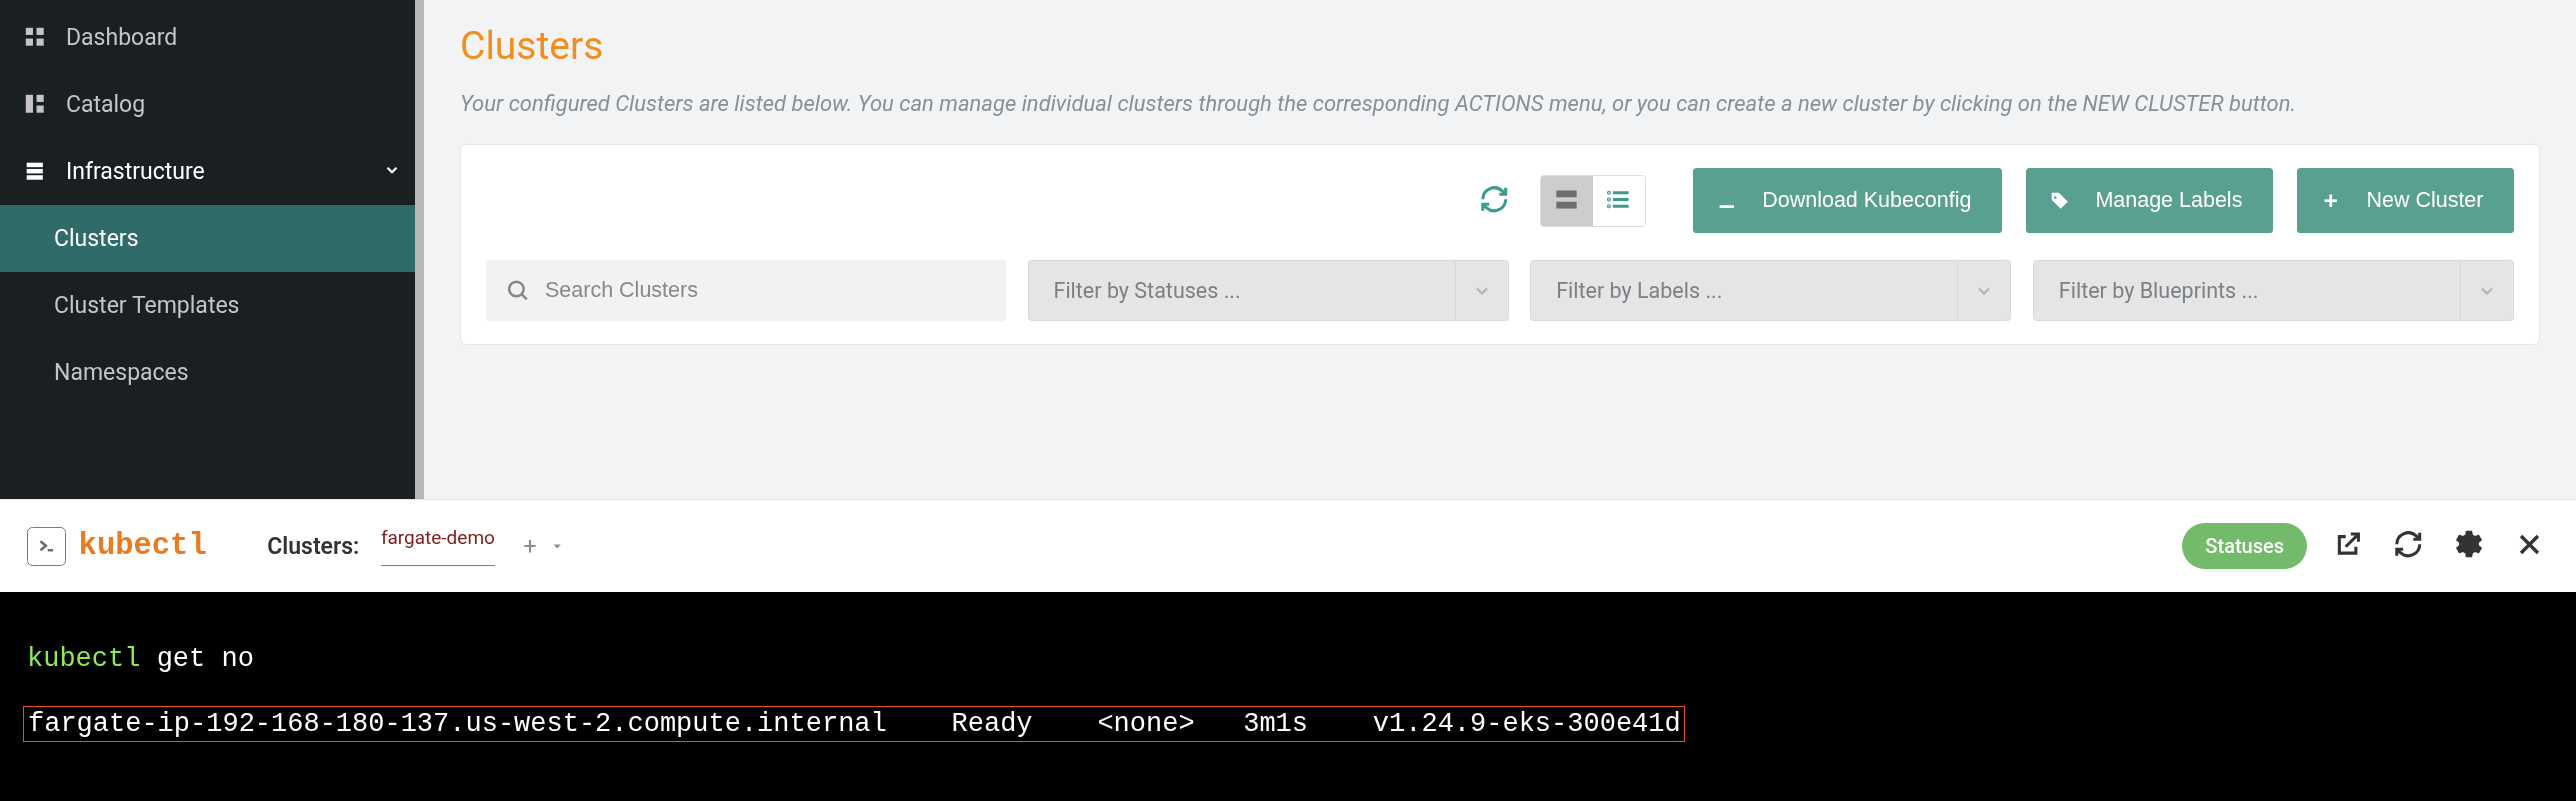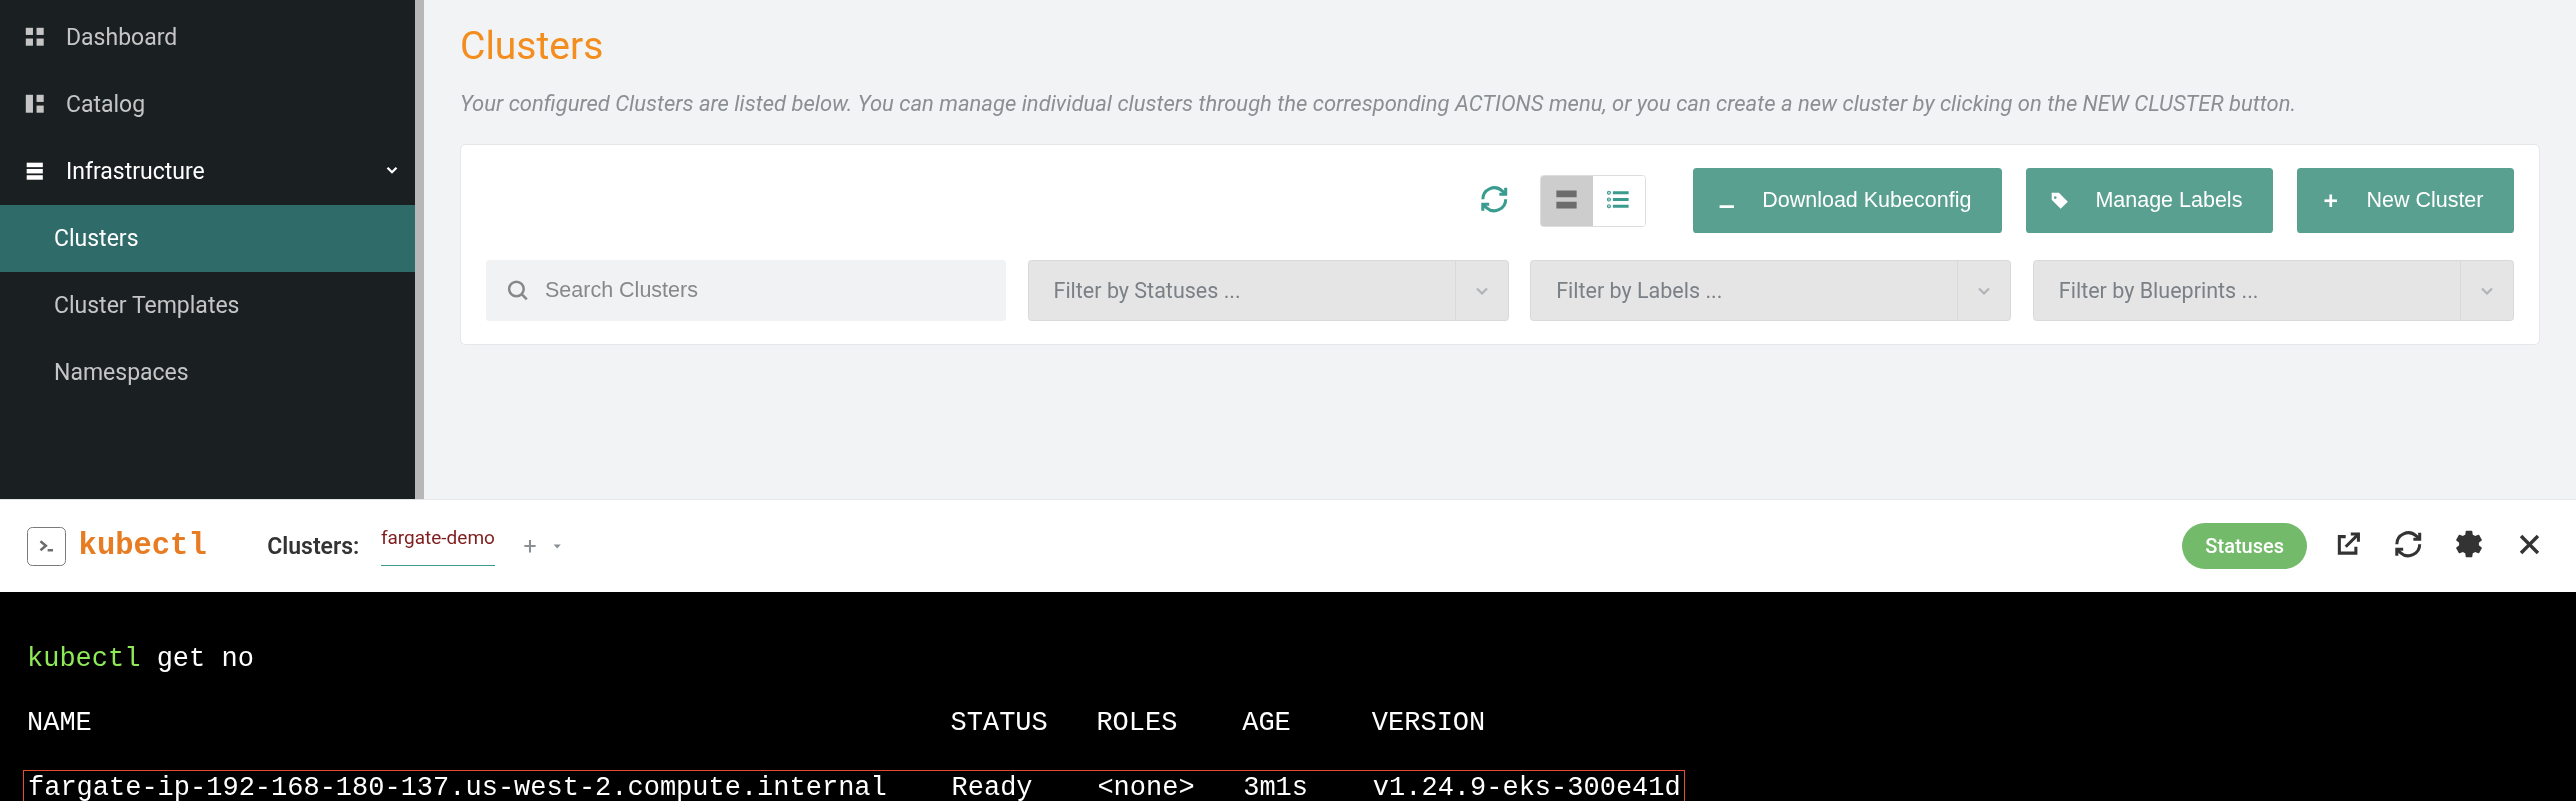--- a/index.html
+++ b/index.html
@@ -284,18 +284,17 @@
       <svg width="29" height="29" viewBox="0 0 24 24" fill="none" stroke="#333" stroke-width="2.8">
           <line x1="5" y1="5" x2="19" y2="19"></line>
           <line x1="19" y1="5" x2="5" y2="19"></line>
         </svg>
     </span>
   </span>
 </div>
 
 <div class="terminal">
 <div class="term-row"><span class="green">kubectl</span> <span>get no</span></div>
-<div class="term-row"><span>NAME</span>                                                     <span>STATUS</span>   <span>ROLES</span>    <span>AGE</span>     <span>VERSION</span></div>
 <div class="term-row"><span class="hlrow"><span>fargate-ip-192-168-180-137.us-west-2.compute.internal</span>    <span>Ready</span>    <span>&lt;none&gt;</span>   <span>3m1s</span>    <span>v1.24.9-eks-300e41d</span></span></div>
 
 
 </div>
 
 
 </body></html>

